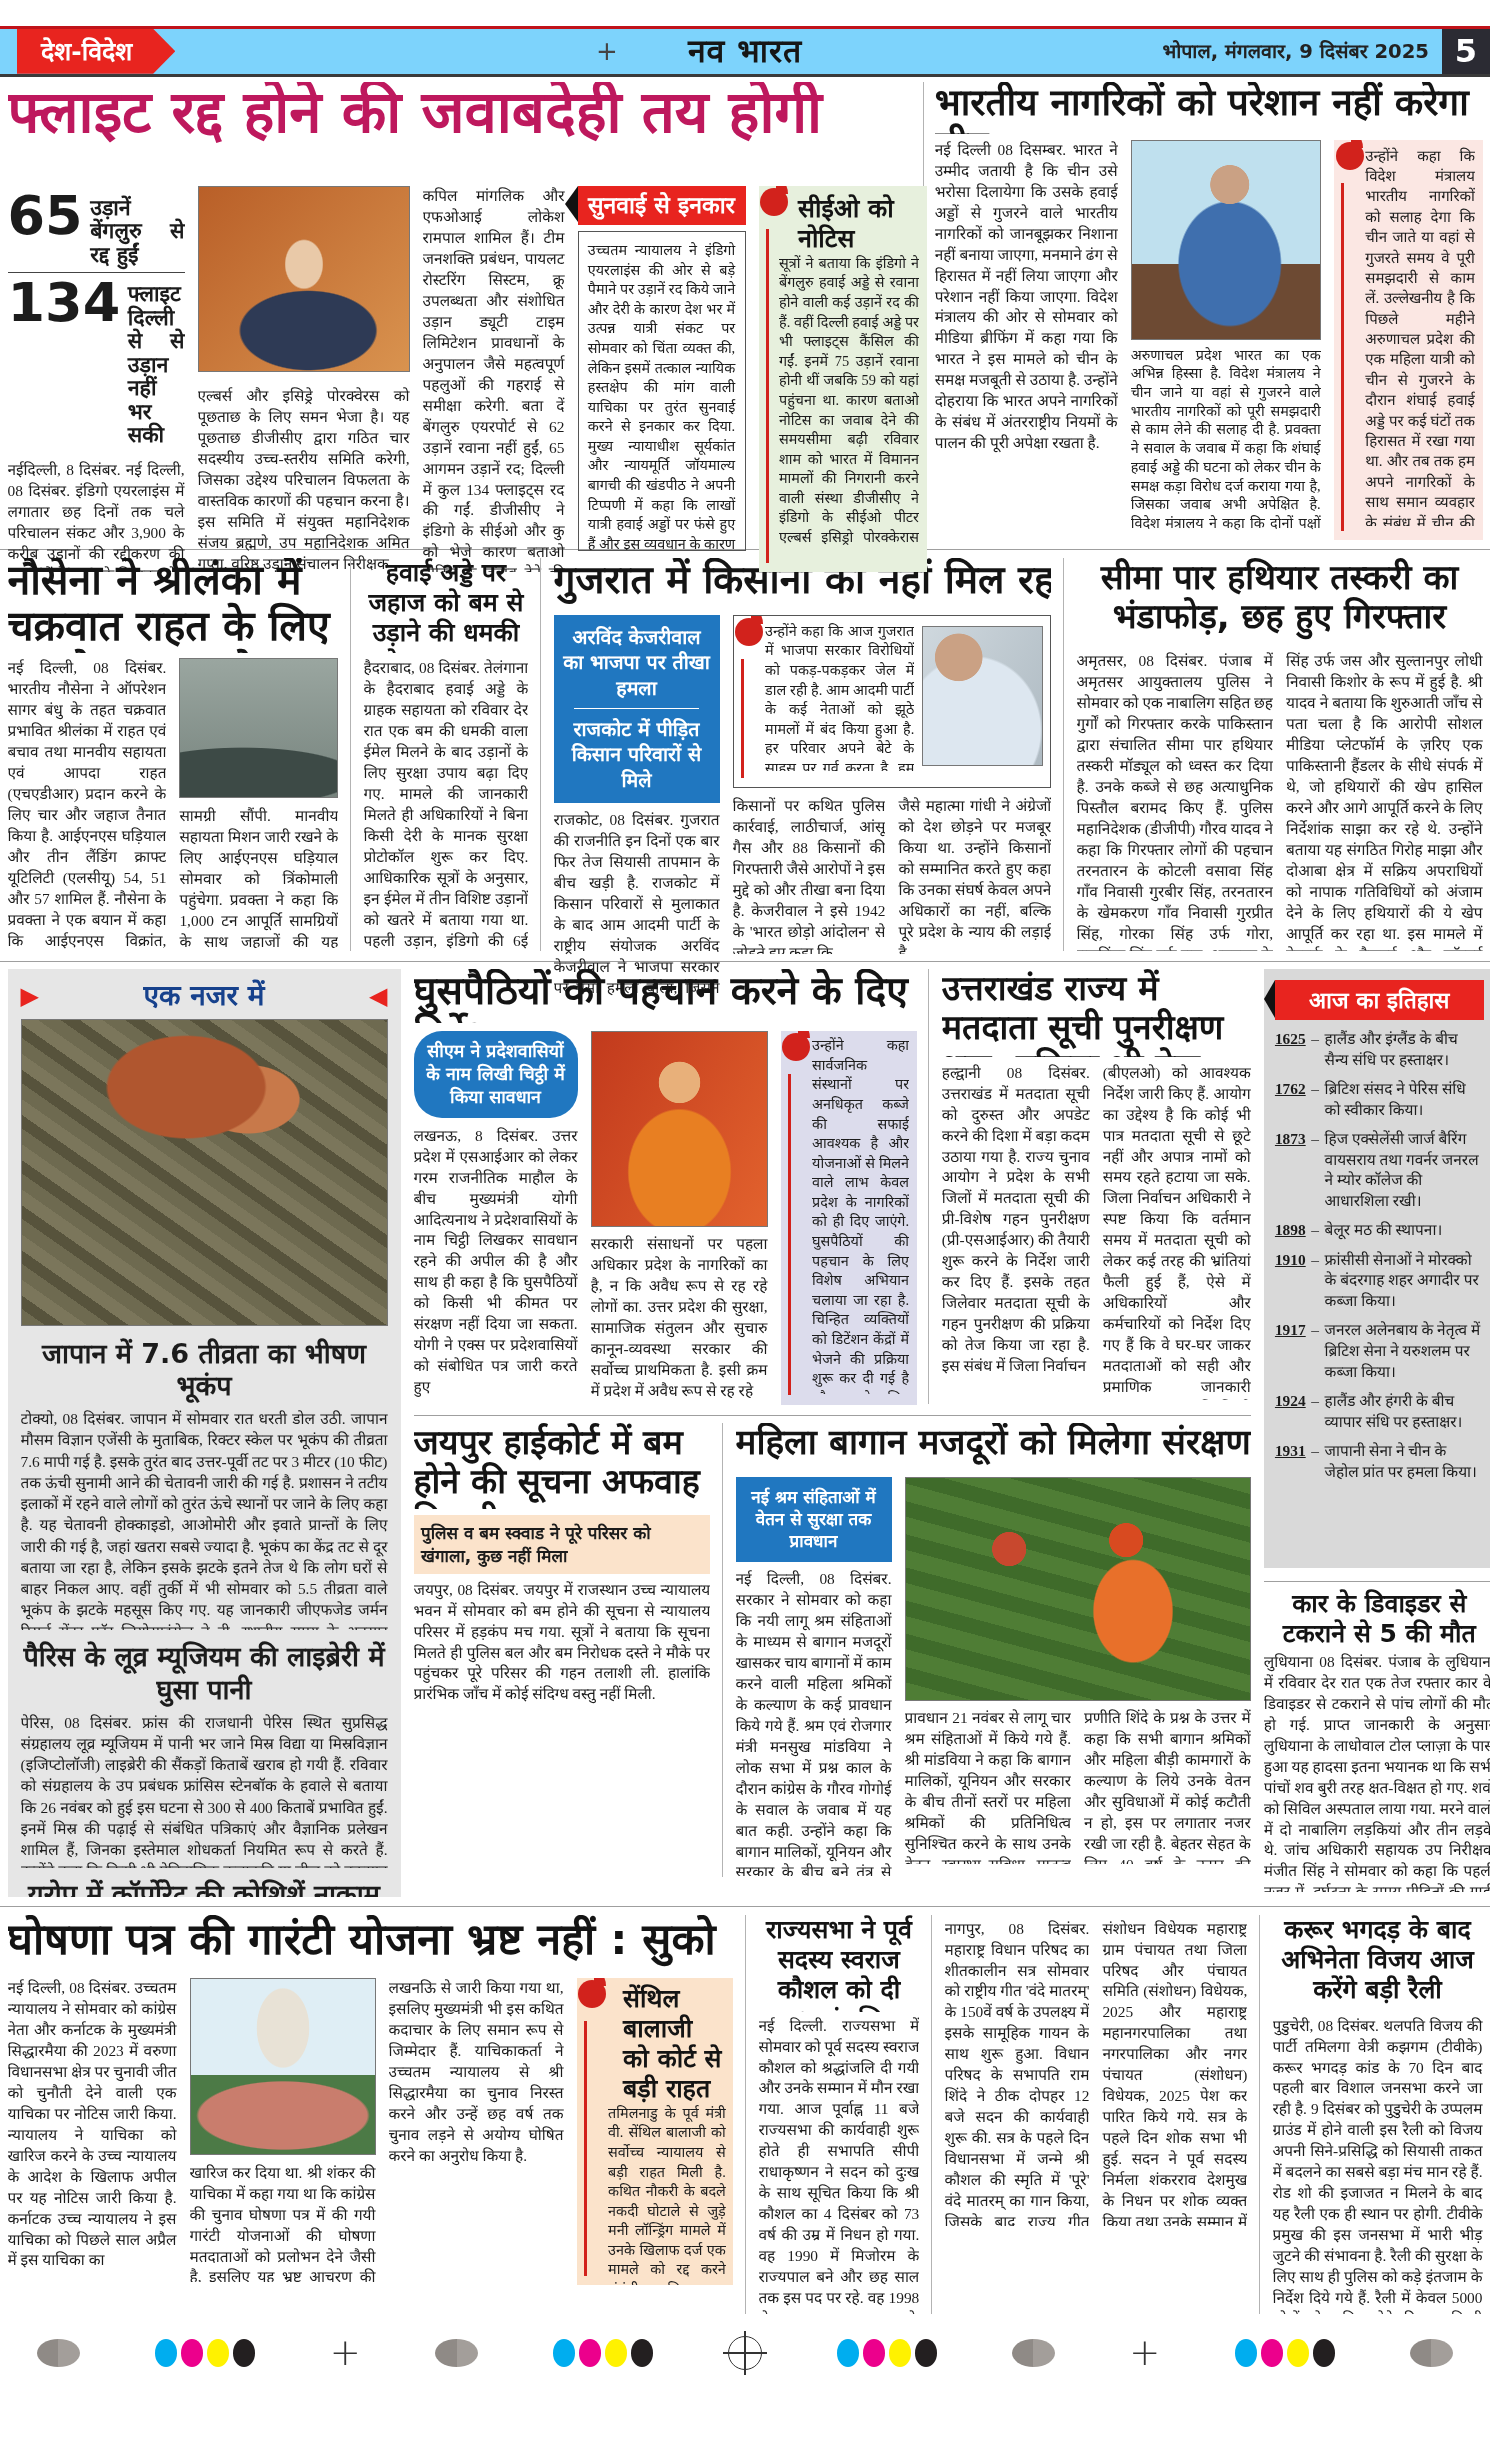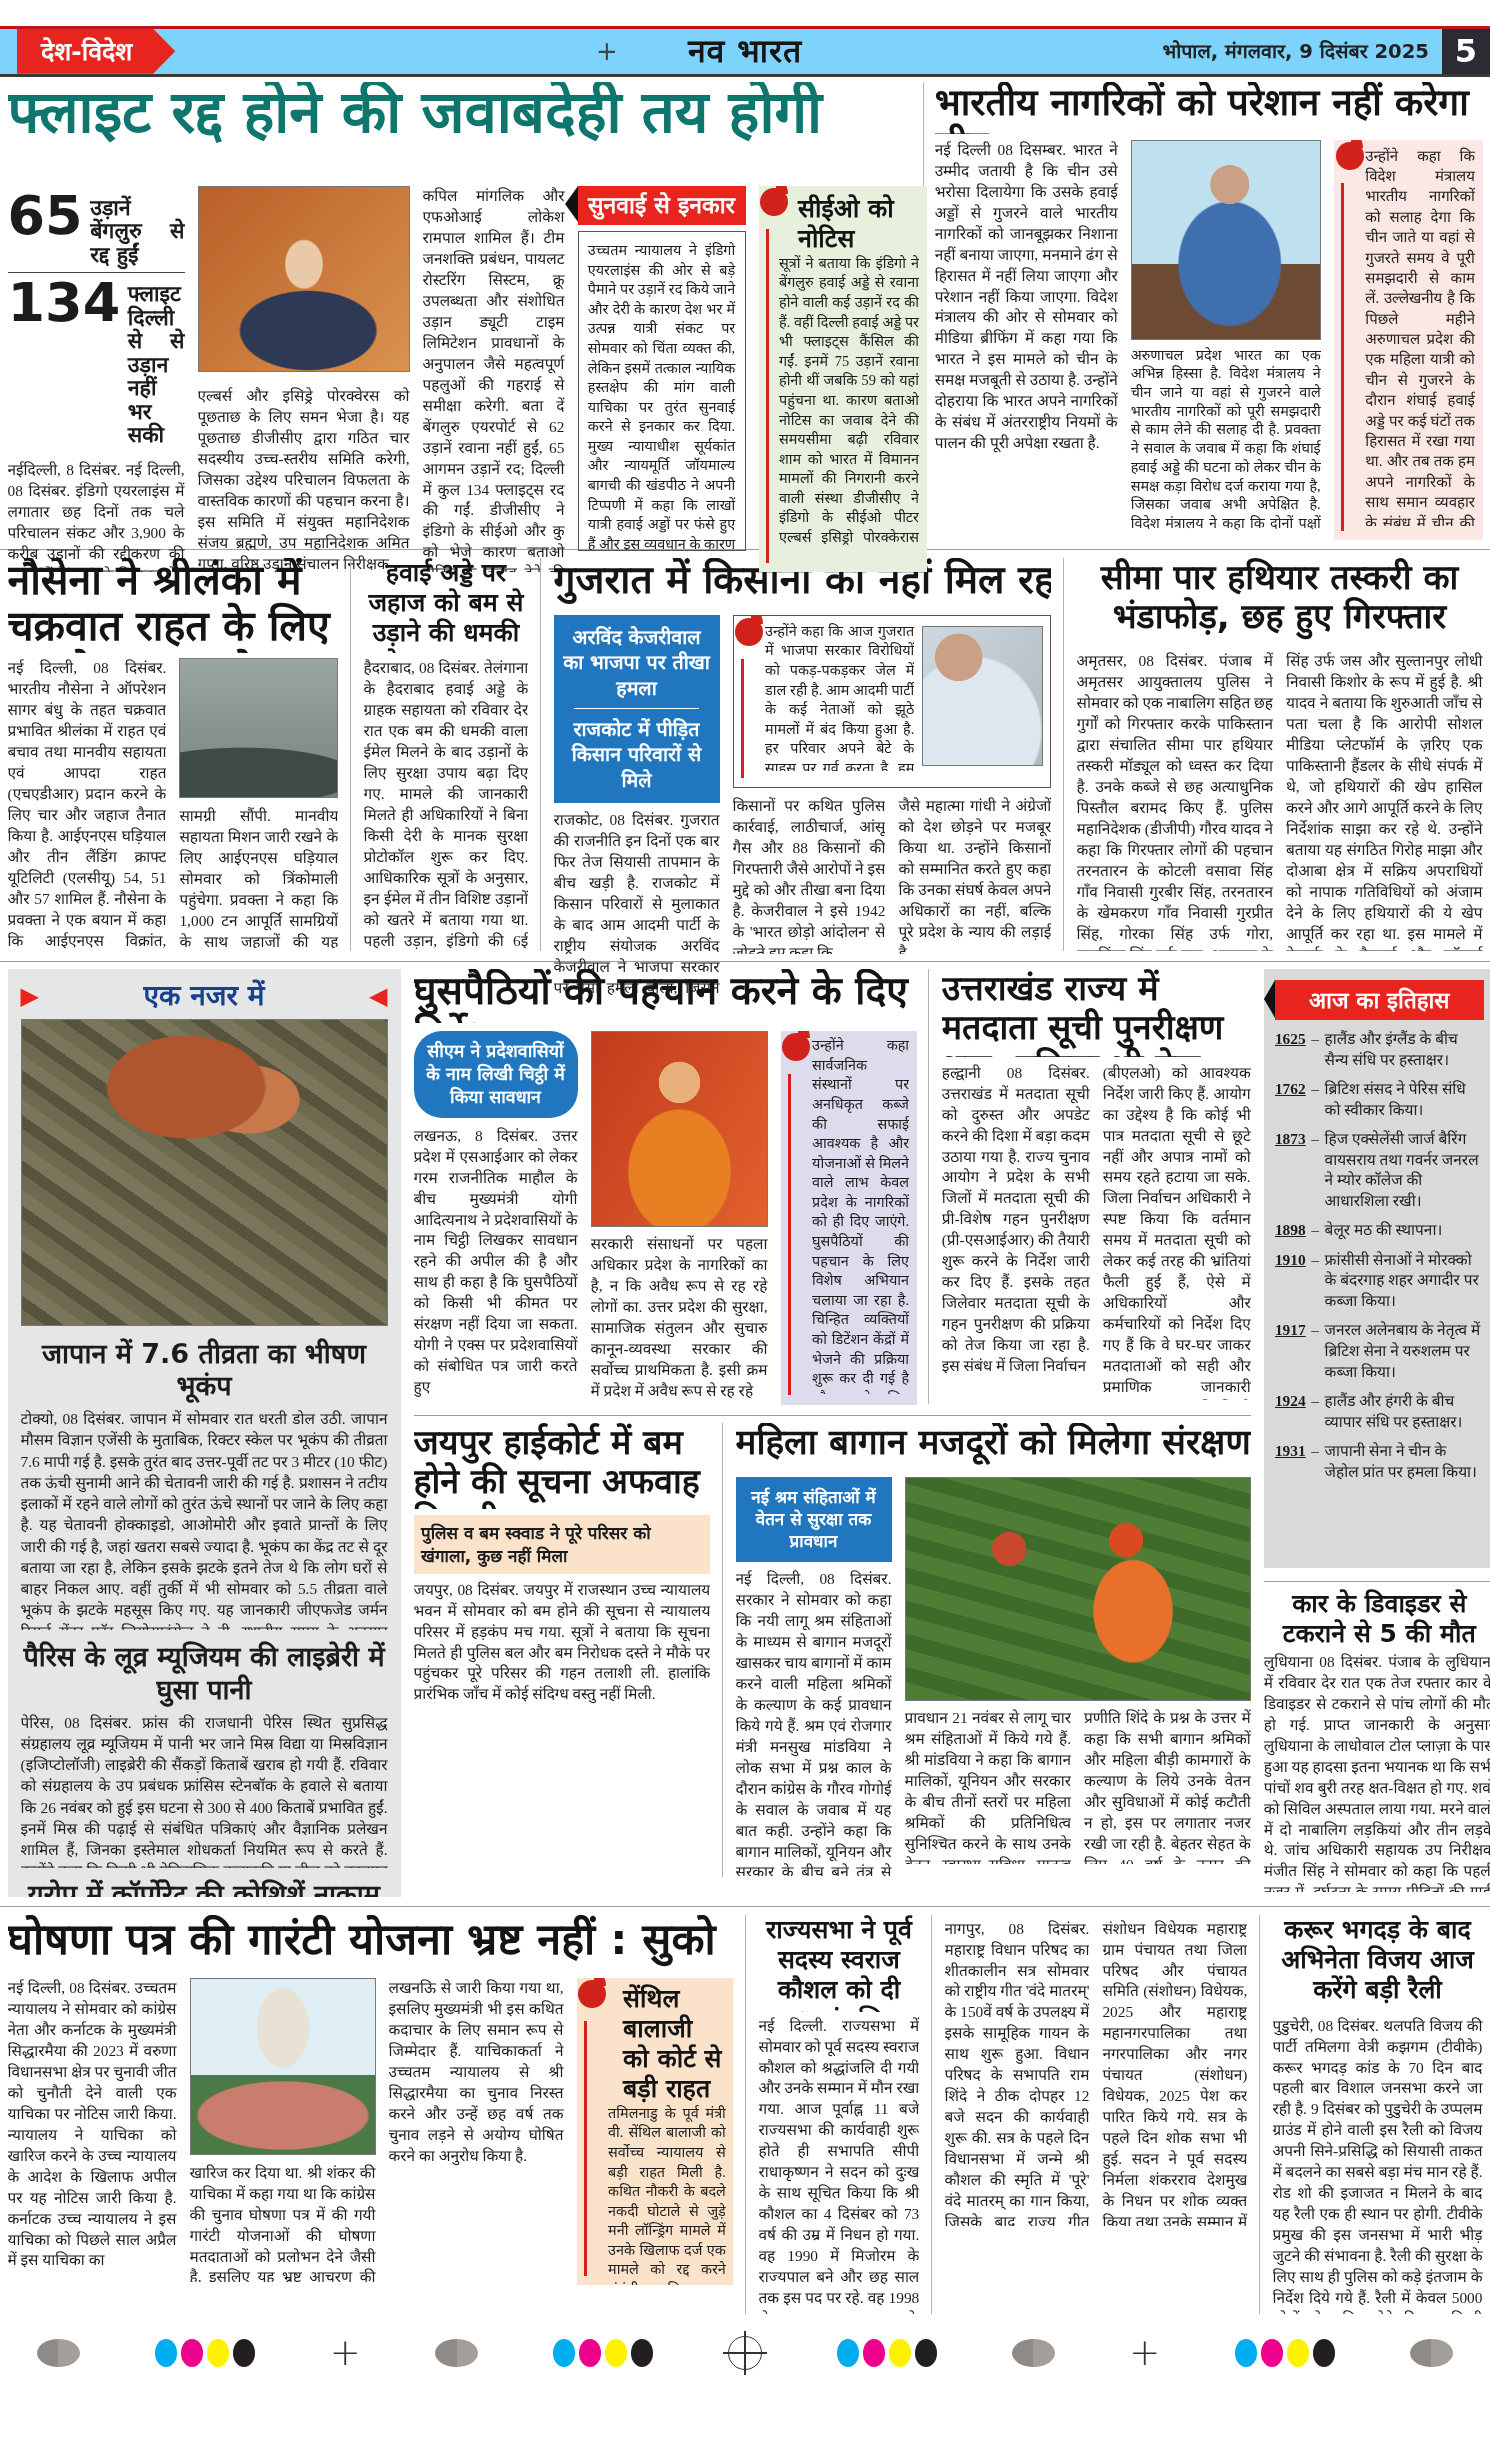--- a/index.html
+++ b/index.html
@@ -7,21 +7,21 @@
   .topline{height:2.8px;background:#c0131a;margin-top:26px;}
   
   .masthead{height:45px;background:#7dd3fc;display:flex;align-items:center;position:relative;border-bottom:3.7px solid #3a3a3a;}
   .section-tag{background:#e8241f;color:#fff;font:bold 25px/45px "DejaVu Sans",sans-serif;padding:0 43px 0 24px;height:45px;
     clip-path:polygon(0 0,86% 0,100% 50%,86% 100%,0 100%);margin-left:17px;}
   .mast-title{position:absolute;left:0;right:0;text-align:center;font:900 32px/45px "DejaVu Sans",sans-serif;color:#161616;letter-spacing:0.9px;}
   .mast-date{margin-left:auto;font:bold 19.6px/45px "DejaVu Sans",sans-serif;color:#222;padding-right:13px;z-index:2;}
   .pageno{width:48px;height:45px;background:#2b2b33;color:#fff;font:bold 32px/45px "DejaVu Sans",sans-serif;text-align:center;z-index:2;}
   .reg-cross{position:absolute;left:596px;top:7.5px;font:26px "DejaVu Sans",sans-serif;color:#444;z-index:2;}
   
-  .h-xl{font:900 58px/1.06 "DejaVu Sans",sans-serif;color:#0f766e;}
+  .h-xl{font:900 58px/1.06 "DejaVu Sans",sans-serif;color:#be185d;}
   .h-lg{font:900 41px/1.12 "DejaVu Sans",sans-serif;color:#141414;}
   .h-md{font:900 34px/1.14 "DejaVu Sans",sans-serif;color:#141414;}
   .h-sm{font:900 25px/1.2 "DejaVu Sans",sans-serif;color:#141414;}
   .center{text-align:center;}
   .cols{display:grid;gap:13px;}
   .col{overflow:hidden;text-align:justify;font-size:15.4px;line-height:1.36;}
   .photo{border:0.9px solid #777;box-sizing:border-box;}
   .cap{font-size:14.4px;line-height:1.3;text-align:justify;}
   .bluebox{background:#2077c0;color:#fff;text-align:center;font:bold 19.6px/1.3 "DejaVu Sans",sans-serif;padding:9.3px 7.5px;}
   .bluebox .rule{border-top:1.9px solid #fff;margin:7.5px 13px;}

